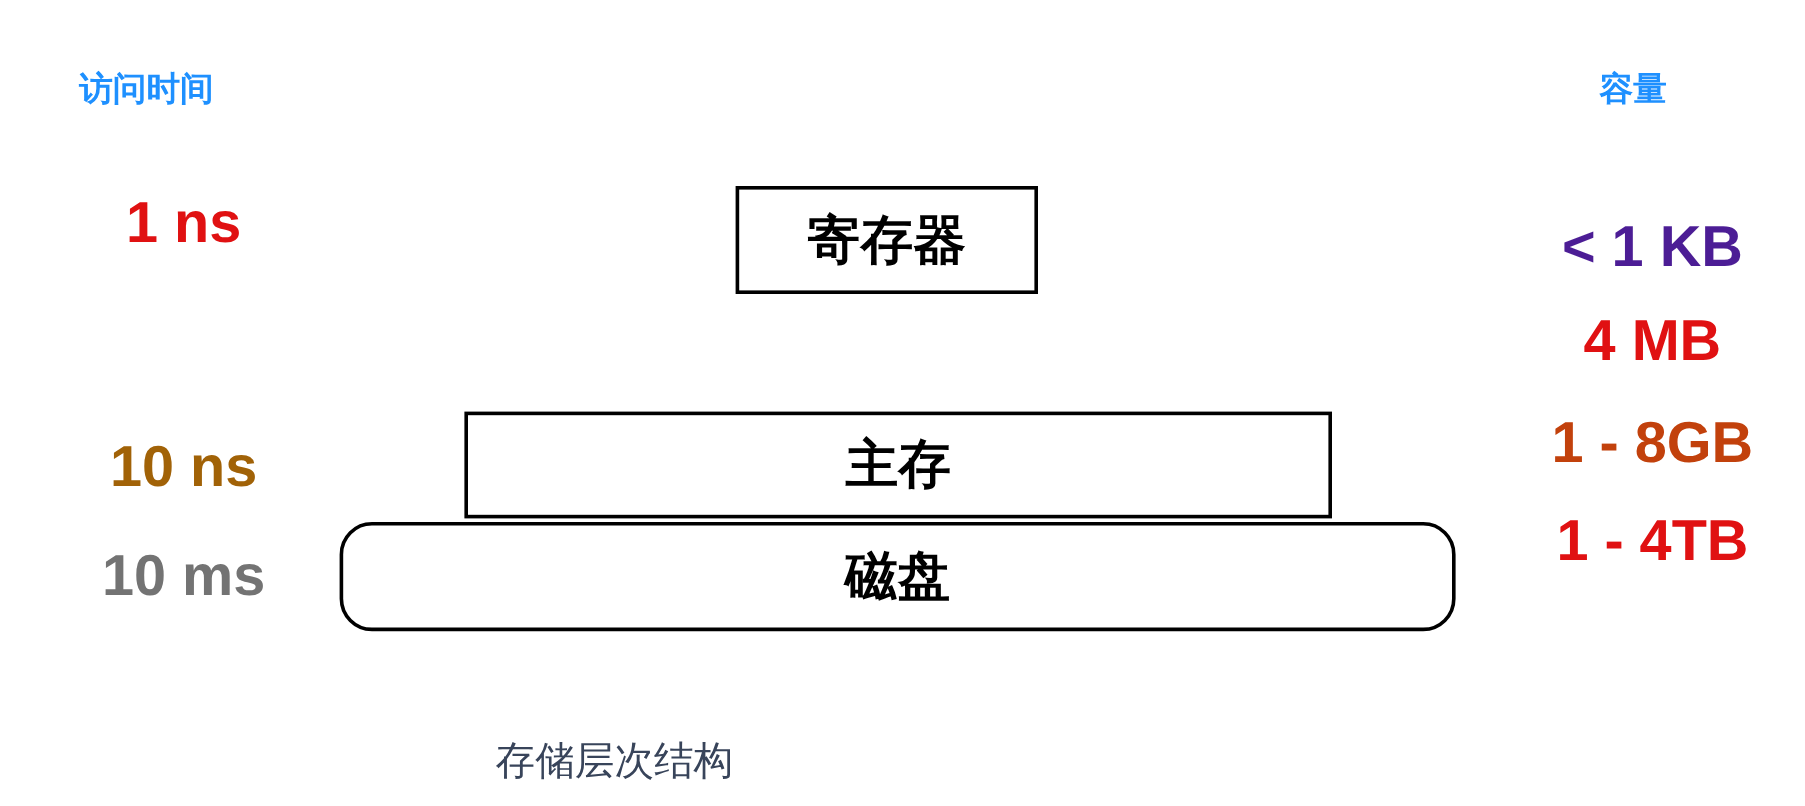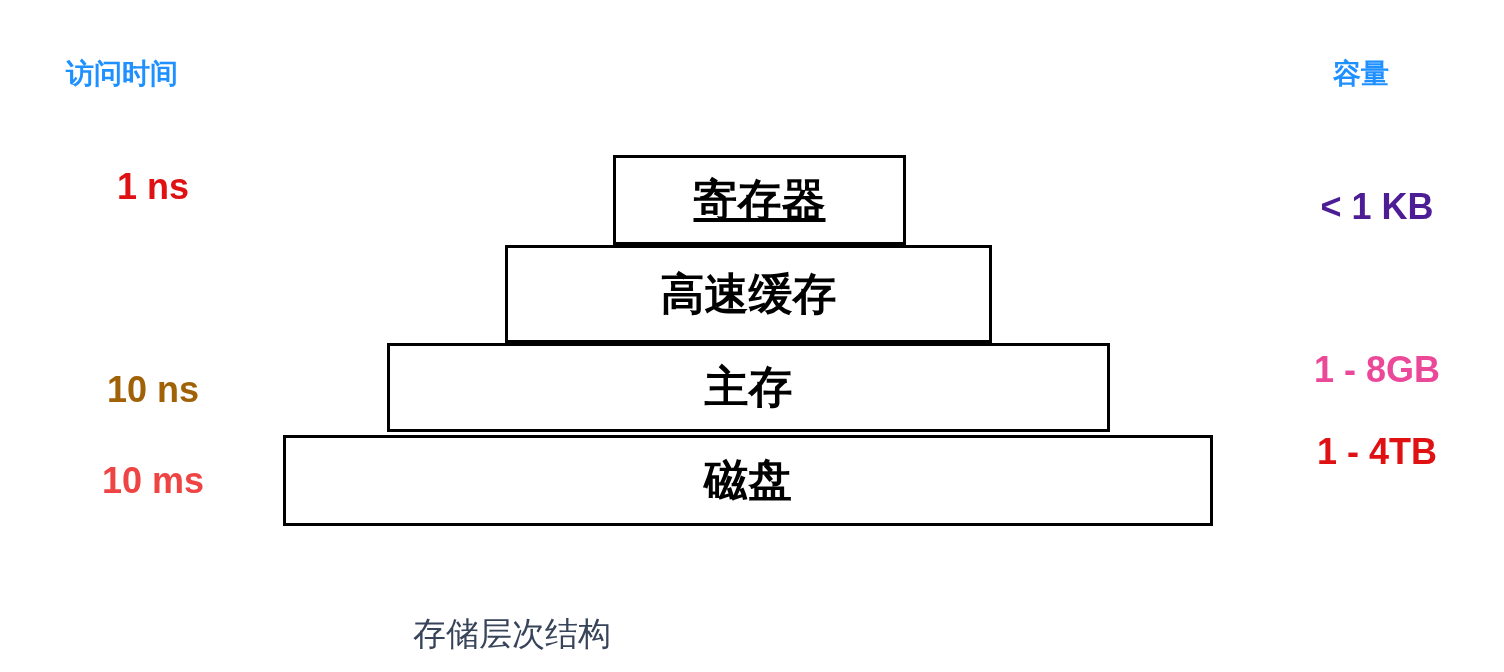--- a/index.html
+++ b/index.html
@@ -32,29 +32,29 @@
     display: flex;
     align-items: center;
     justify-content: center;
   }
   .pyr-box .box-label {
     font-size: 44px;
     font-weight: bold;
     color: #000000;
     white-space: nowrap;
   }
-  .box-l0 { left: 613px; top: 155px; width: 293px; height: 90px; text-decoration: underline; }
+  .box-l0 { left: 613px; top: 155px; width: 252px; height: 90px; }
   .box-l1 { left: 505px; top: 245px; width: 487px; height: 98px; }
   .box-l2 { left: 387px; top: 343px; width: 723px; height: 89px; }
-  .box-l3 { left: 283px; top: 435px; width: 930px; height: 91px; }
+  .box-l3 { left: 283px; top: 435px; width: 930px; height: 91px; border-radius: 27px; }
   .side-val {
     position: absolute;
     width: 200px;
     text-align: center;
-    font-size: 36px;
+    font-size: 48px;
     font-weight: bold;
     line-height: 48px;
     white-space: nowrap;
   }
   .side-val.left-col  { left: 53px; }
   .side-val.right-col { left: 1277px; }
   .t0 { top: 163px; }
   .t1 { top: 266px; }
   .t2 { top: 366px; }
   .t3 { top: 457px; }
@@ -78,34 +78,32 @@
 <body>
 
 <div class="canvas">
 
   <div class="col-header left" style="color: rgb(30, 144, 255);">访问时间</div>
 
   <div class="col-header right" style="color: rgb(30, 144, 255);">容量</div>
 
   <div class="side-val left-col t0" style="color: rgb(224, 17, 18);">1 ns</div>
   <div class="side-val left-col t2" style="color: #a16207;">10 ns</div>
-  <div class="side-val left-col t3" style="color: #ef4444;">10 ms</div>
+  <div class="side-val left-col t3" style="color: #737373;">10 ms</div>
 
   <div class="pyr-box box-l0">
     <span class="box-label">寄存器</span>
-  </div>
-  <div class="pyr-box box-l1">
-    <span class="box-label">高速缓存</span>
   </div>
   <div class="pyr-box box-l2">
     <span class="box-label">主存</span>
   </div>
   <div class="pyr-box box-l3">
     <span class="box-label">磁盘</span>
   </div>
 
   <div class="side-val right-col c0" style="color: #4c1d95;">&lt; 1 KB</div>
-  <div class="side-val right-col c2" style="color: #ec4899;">1 - 8GB</div>
+  <div class="side-val right-col c1" style="color: rgb(224, 17, 18);">4 MB</div>
+  <div class="side-val right-col c2" style="color: #c2410c;">1 - 8GB</div>
   <div class="side-val right-col c3" style="color: rgb(224, 17, 18);">1 - 4TB</div>
 
   <div class="diagram-caption" style="color: rgb(56, 68, 90);">存储层次结构</div>
 
 </div>
 
 </body></html>

